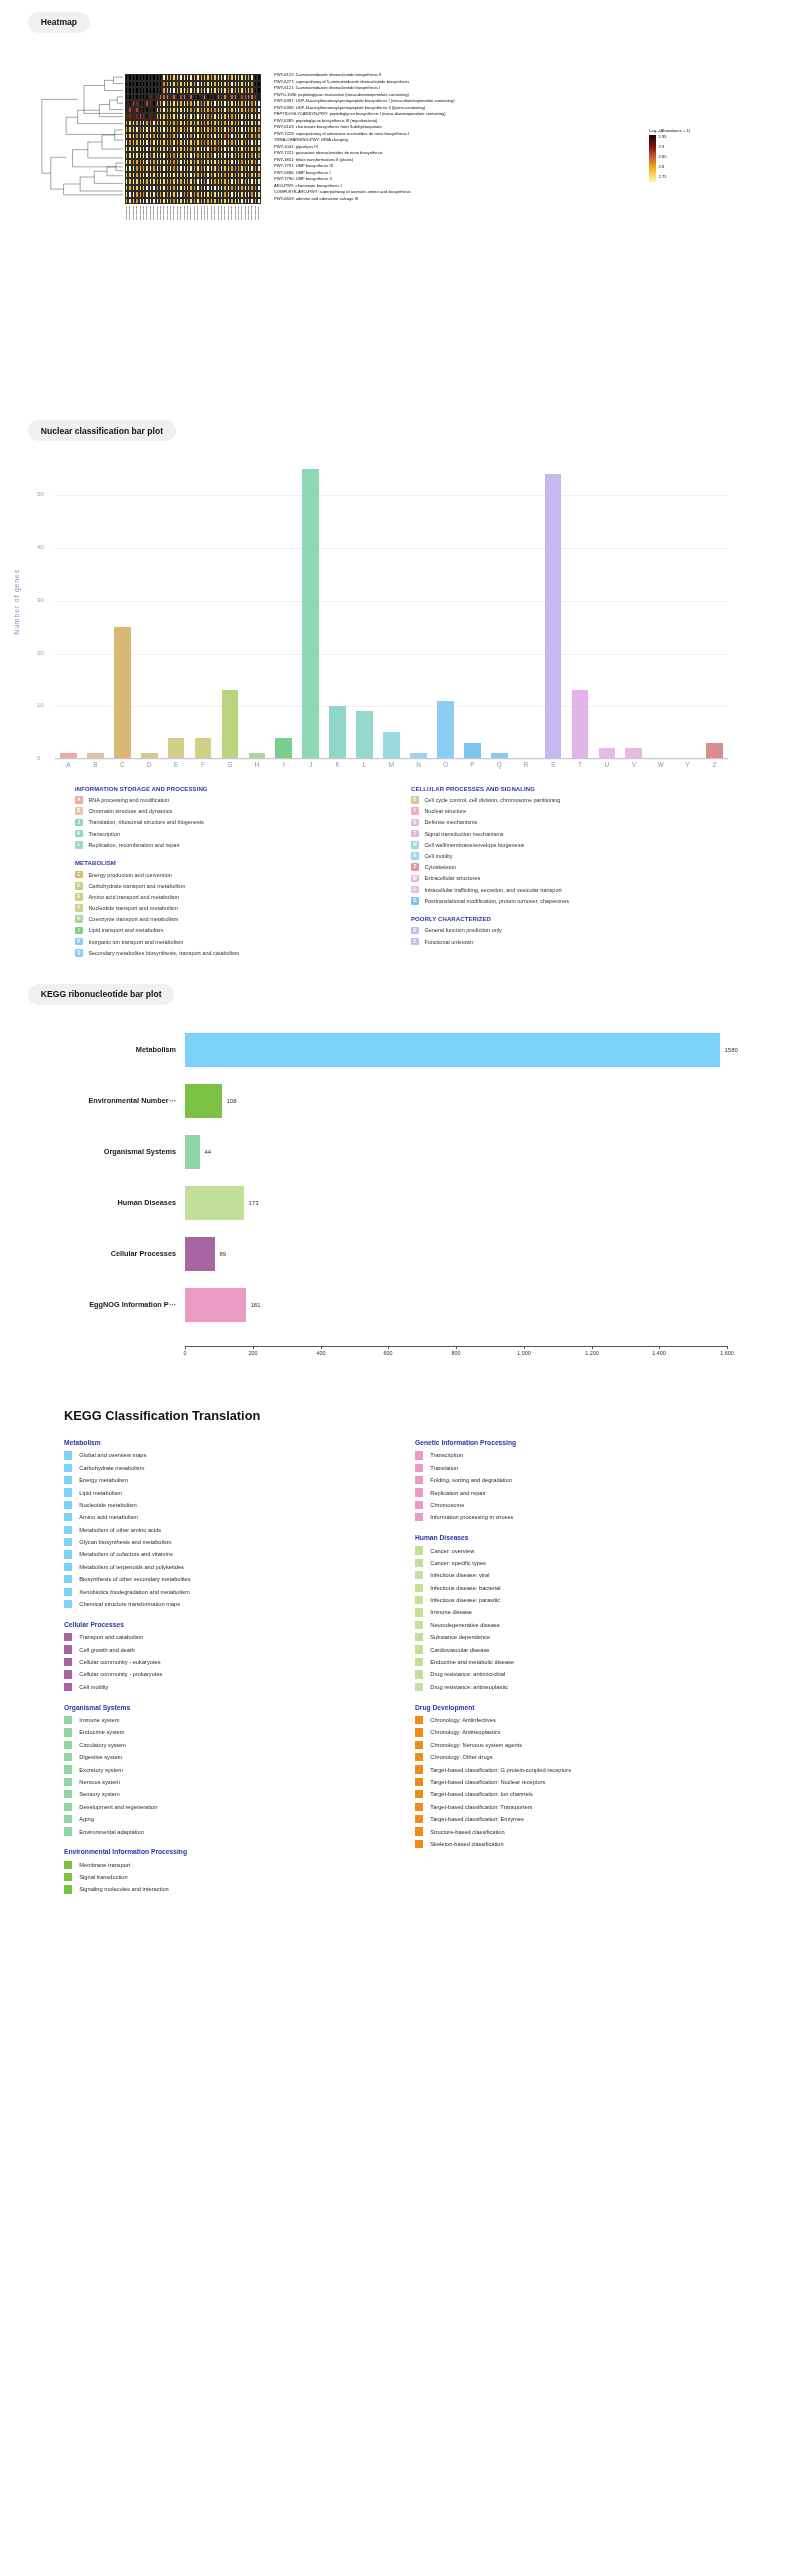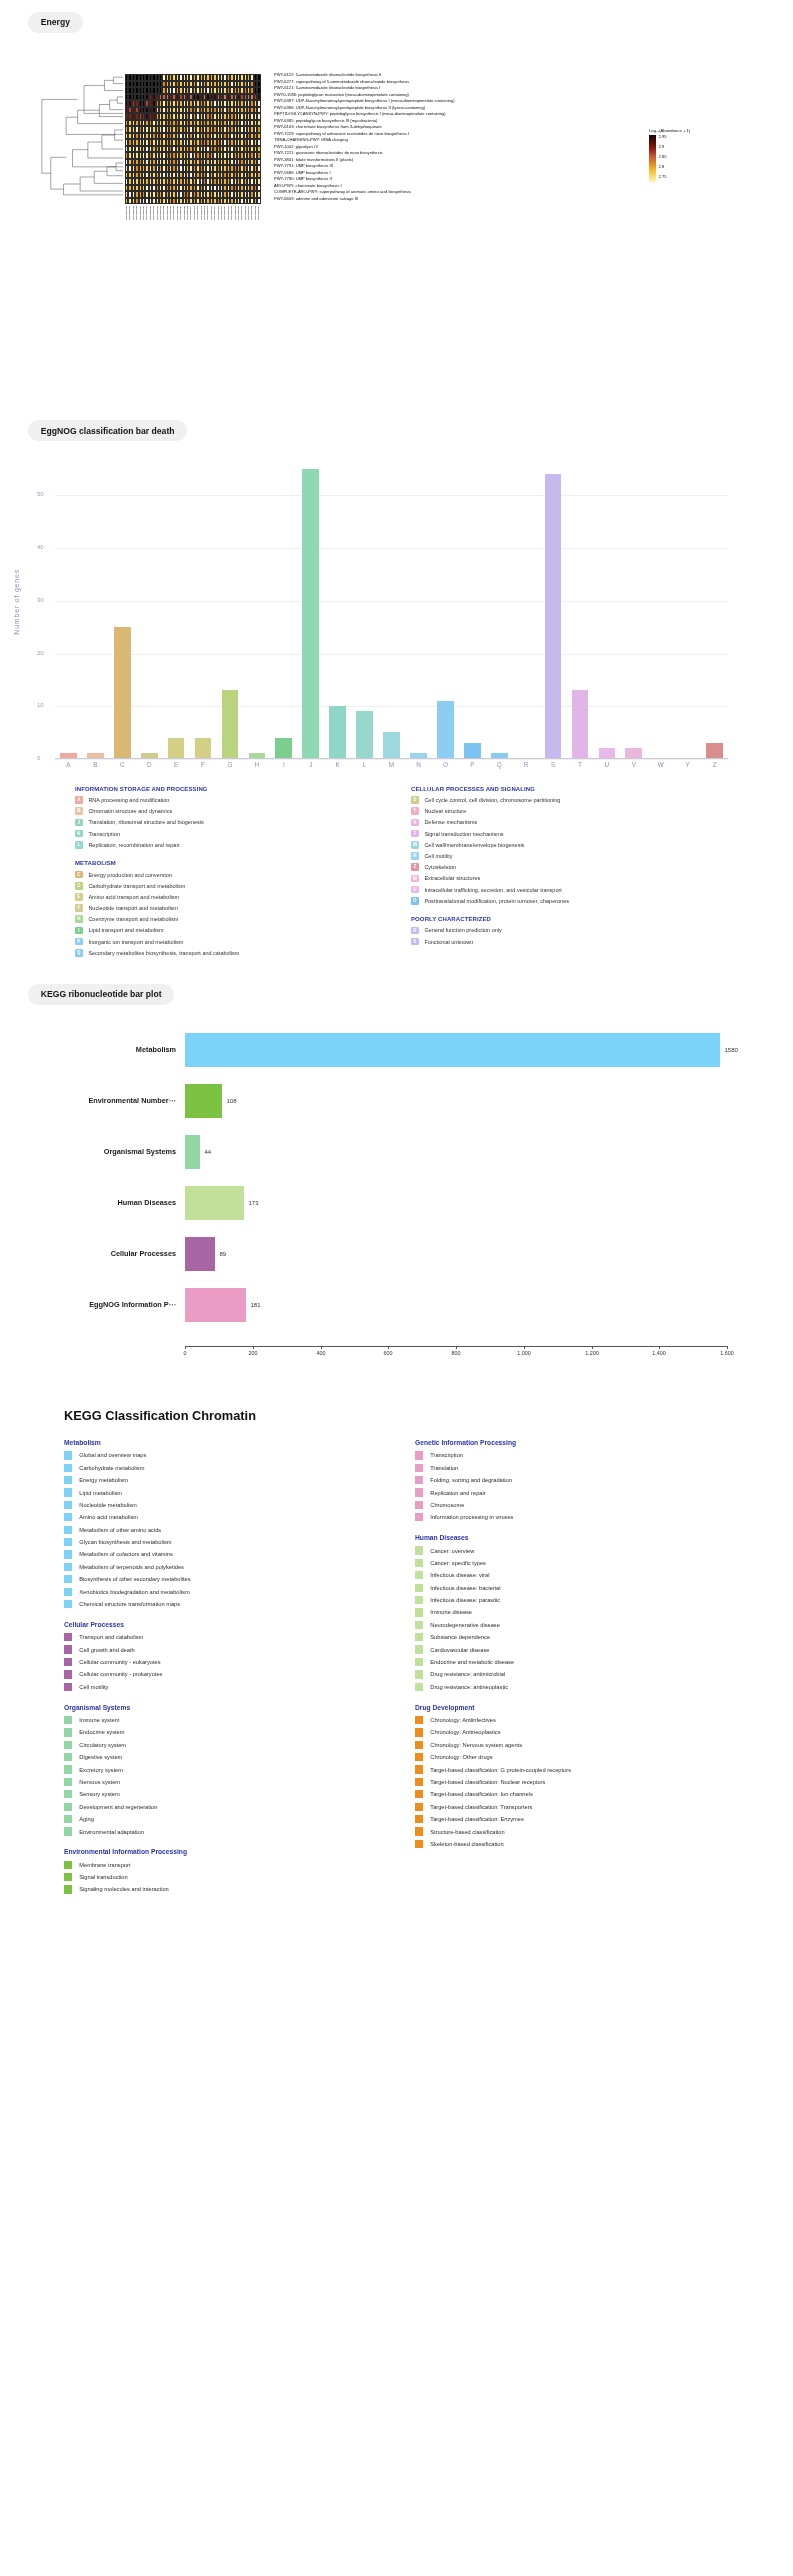--- a/index.html
+++ b/index.html
@@ -111,21 +111,21 @@
   }
   .kc-head.first { margin-top:0; }
   .kc-row { display:flex; align-items:center; margin-bottom:4.1px; }
   .kc-key { width:8.3px; height:8.3px; margin-right:7px; flex:0 0 auto; }
   .kc-txt { font-size:5.7px; color:#2b2b2b; }
 </style>
 </head>
 <body>
 
 <section class="panel">
-  <div class="chip">Energy</div>
+  <div class="chip">Heatmap</div>
   <div class="hm-wrap">
     <svg class="hm-dendro" viewBox="0 0 133 195" preserveAspectRatio="none">
       <g stroke="#333" stroke-width="0.7" fill="none">
         <path d="M133 5 L118 5 L118 15 L133 15"></path>
         <path d="M118 10 L104 10 L104 26 L133 26"></path>
         <path d="M104 18 L72 18 L72 62 L133 62"></path>
         <path d="M133 36 L124 36 L124 46 L133 46"></path>
         <path d="M124 41 L112 41 L112 56 L133 56"></path>
         <path d="M112 48 L96 48 L96 67 L133 67"></path>
         <path d="M96 57 L62 57 L62 78 L133 78"></path>
@@ -1103,21 +1103,21 @@
             <div class="hm-cbar-tick" style="top: 40px;">2.75</div>
           </div>
       </div>
     </div>
   </div>
 </section>
 
 <div class="divider"></div>
 
 <section class="panel">
-  <div class="chip">EggNOG classification bar death</div>
+  <div class="chip">Nuclear classification bar plot</div>
   <div class="eg-wrap">
     <div class="eg-ylabel">Number of genes</div>
     <div class="eg-plot">
       <div id="eg-gridlines">
           <div class="eg-grid" style="top: 306px;"></div>
           <div class="eg-ytick" style="top: 306px;">0</div>
           <div class="eg-grid" style="top: 253px;"></div>
           <div class="eg-ytick" style="top: 253px;">10</div>
           <div class="eg-grid" style="top: 201px;"></div>
           <div class="eg-ytick" style="top: 201px;">20</div>
@@ -1414,21 +1414,21 @@
           <div class="kg-tick" style="left: 407px;"></div>
           <div class="kg-ticklabel" style="left: 407px;">1,200</div>
           <div class="kg-tick" style="left: 474px;"></div>
           <div class="kg-ticklabel" style="left: 474px;">1,400</div>
           <div class="kg-tick" style="left: 542px;"></div>
           <div class="kg-ticklabel" style="left: 542px;">1,600</div>
         </div>
     </div>
   </div>
 
-  <div class="kc-title">KEGG Classification Chromatin</div>
+  <div class="kc-title">KEGG Classification Translation</div>
   <div class="kc-cols">
     <div class="kc-col" id="kc-left">
         <div class="kc-head first">Metabolism</div>
         <div class="kc-row">
           <span class="kc-key" style="background: rgb(125, 210, 247);"></span>
           <span class="kc-txt">Global and overview maps</span>
         </div>
         <div class="kc-row">
           <span class="kc-key" style="background: rgb(125, 210, 247);"></span>
           <span class="kc-txt">Carbohydrate metabolism</span>

